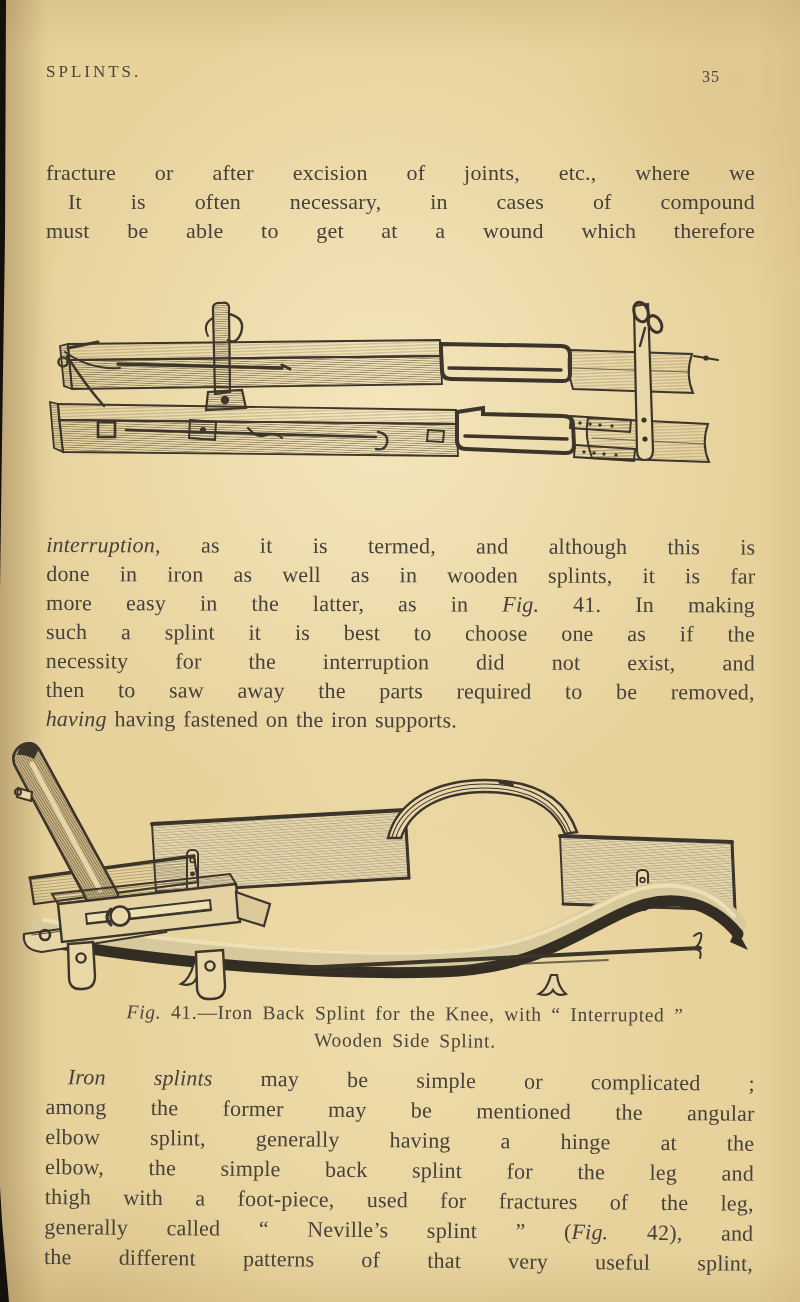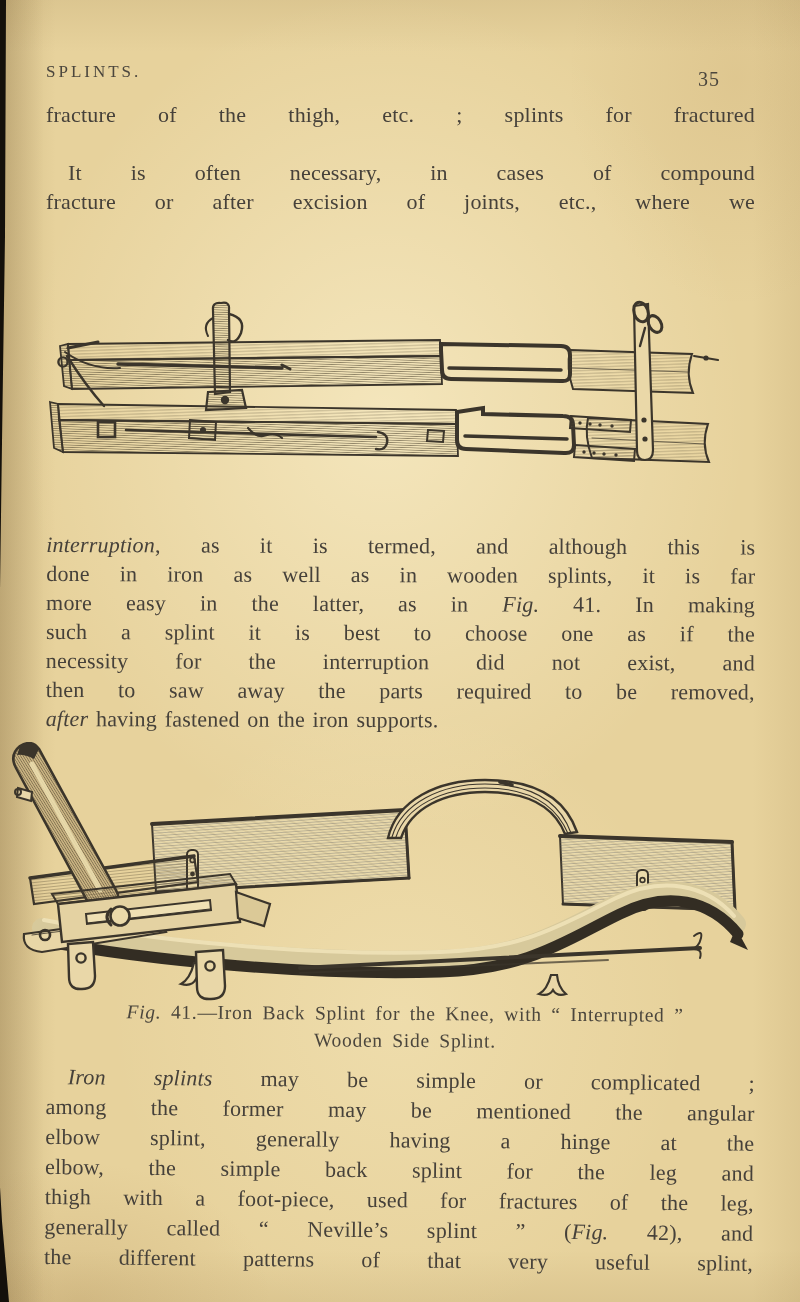--- a/index.html
+++ b/index.html
@@ -17,21 +17,21 @@
       linear-gradient(180deg, rgba(120,90,40,0.10), rgba(120,90,40,0) 4%, rgba(120,90,40,0) 96%, rgba(120,90,40,0.10));
   }
   .edge-top{position:absolute;left:0;top:0;width:10px;height:590px;background:#14100b;
     clip-path:polygon(0 0,6px 0,5px 40%,2px 75%,0 100%);z-index:5;}
   .edge-bottom{position:absolute;left:0;bottom:0;width:12px;height:115px;background:#14100b;
     clip-path:polygon(0 0,2px 30%,6px 70%,9px 100%,0 100%);z-index:5;}
   .gutter-shadow{position:absolute;left:0;top:0;bottom:0;width:44px;z-index:1;
     background:linear-gradient(90deg,rgba(95,70,34,0.20),rgba(95,70,34,0));}
   .running-head{position:absolute;left:46px;right:96px;top:62px;text-align:left;
     font-size:17px;letter-spacing:3px;color:#4b463d;}
-  .page-num{position:absolute;right:80px;top:68px;font-size:20px;letter-spacing:1px;color:#4b463d;margin-left:35px;}
+  .page-num{position:absolute;right:80px;top:68px;font-size:16px;letter-spacing:1px;color:#4b463d;margin-left:35px;}
   .para{position:absolute;left:46px;right:45px;font-size:22px;line-height:29px;
     text-align:justify;word-spacing:2px;letter-spacing:0.2px;z-index:2;}
   .para .line{display:block;}
   .para .line.j{text-align-last:justify;}
   .para .line.ind{text-indent:22px;}
   .p0{top:100px;}
   .p1{top:158px;}
   .p2{top:530px;transform:rotate(0.2deg);transform-origin:0 50%;}
   .p3{top:1062px;line-height:30px;transform:rotate(0.55deg);transform-origin:0 0;}
   .caption{position:absolute;font-size:19.5px;line-height:27px;text-align:center;
@@ -48,25 +48,25 @@
 
 <div class="page">
   <div class="gutter-shadow"></div>
   <div class="edge-top"></div>
   <div class="edge-bottom"></div>
 
   <div class="running-head">SPLINTS.</div>
   <div class="page-num">35</div>
 
   <div class="para p0">
-      <div class="line j">fracture of the thigh, etc. ; splints for fractured</div>
     </div>
   <div class="para p1">
+      <div class="line j">fracture or after excision of joints, etc., where we</div>
       <div class="line j ind">It is often necessary, in cases of compound</div>
-      <div class="line j">fracture or after excision of joints, etc., where we</div>
+      <div class="line j">must be able to get at a wound which therefore</div>
     </div>
 
   <svg class="figsvg fig40" width="720" height="198" viewBox="0 0 720 198">
     <defs>
       <pattern id="wgA" width="5" height="3.1" patternUnits="userSpaceOnUse" patternTransform="rotate(-2)">
         <line x1="0" y1="1.5" x2="5" y2="1.5" stroke="rgba(86,74,52,0.5)" stroke-width="0.7"></line>
       </pattern>
       <pattern id="wgB" width="5" height="2.3" patternUnits="userSpaceOnUse" patternTransform="rotate(2)">
         <line x1="0" y1="1.1" x2="5" y2="1.1" stroke="rgba(72,62,44,0.6)" stroke-width="0.8"></line>
       </pattern>
@@ -136,21 +136,21 @@
     </g>
   </svg>
 
   <div class="para p2">
       <div class="line j"><i>interruption</i>, as it is termed, and although this is</div>
       <div class="line j">done in iron as well as in wooden splints, it is far</div>
       <div class="line j">more easy in the latter, as in <i>Fig.</i> 41. In making</div>
       <div class="line j">such a splint it is best to choose one as if the</div>
       <div class="line j">necessity for the interruption did not exist, and</div>
       <div class="line j">then to saw away the parts required to be removed,</div>
-      <div class="line"><i>after</i> having fastened on the iron supports.</div>
+      <div class="line"><i>having</i> having fastened on the iron supports.</div>
     </div>
 
   <svg class="figsvg fig41" width="770" height="262" viewBox="0 0 770 262">
     <defs>
       <pattern id="bdH" width="4.6" height="2.7" patternUnits="userSpaceOnUse" patternTransform="rotate(-4)">
         <line x1="0" y1="1.3" x2="4.6" y2="1.3" stroke="rgba(96,99,104,0.5)" stroke-width="0.7"></line>
       </pattern>
       <pattern id="bdH2" width="9" height="6" patternUnits="userSpaceOnUse" patternTransform="rotate(28)">
         <line x1="0" y1="3" x2="9" y2="3" stroke="rgba(128,115,82,0.3)" stroke-width="0.8"></line>
       </pattern>

